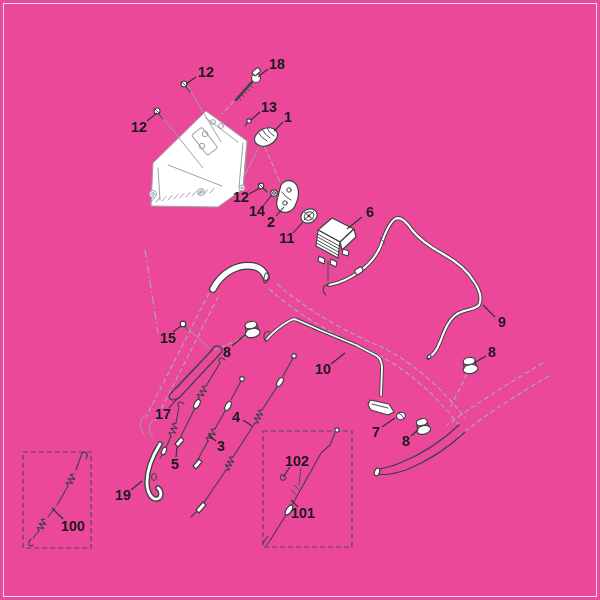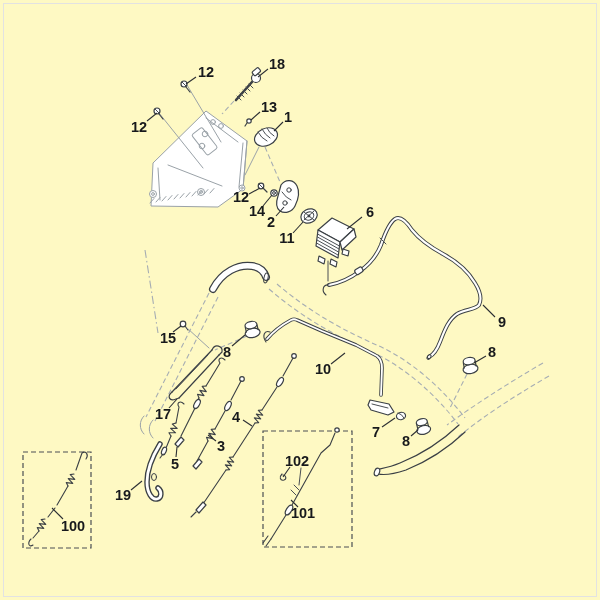--- a/index.html
+++ b/index.html
@@ -1,16 +1,16 @@
 <!DOCTYPE html>
 <html><head>
 <meta charset="utf-8">
 <style>
   html,body{margin:0;padding:0;background:#ffffff;}
-  .stage{position:relative;width:600px;height:600px;background:#fef9c3;overflow:hidden;
+  .stage{position:relative;width:600px;height:600px;background:#ec4899;overflow:hidden;
          font-family:"Liberation Sans", sans-serif;}
   svg{display:block;}
   
   .ln   {stroke:#3b4045;stroke-width:1.2;fill:none;stroke-linecap:round;stroke-linejoin:round;}
   .thin {stroke:#4a4f54;stroke-width:1;fill:none;stroke-linecap:round;}
   .gray {stroke:#9aa2a8;stroke-width:1;fill:none;stroke-linecap:round;stroke-linejoin:round;}
   .grayf{stroke:#9aa2a8;stroke-width:1;fill:#ffffff;}
   .dash {stroke:#a6adb3;stroke-width:1.1;fill:none;stroke-dasharray:5 3;}
   .dashdot{stroke:#a6adb3;stroke-width:1.1;fill:none;stroke-dasharray:8 3 1.5 3;}
   .boxdash{stroke:#4a4f54;stroke-width:1.2;fill:none;stroke-dasharray:5 3;}

